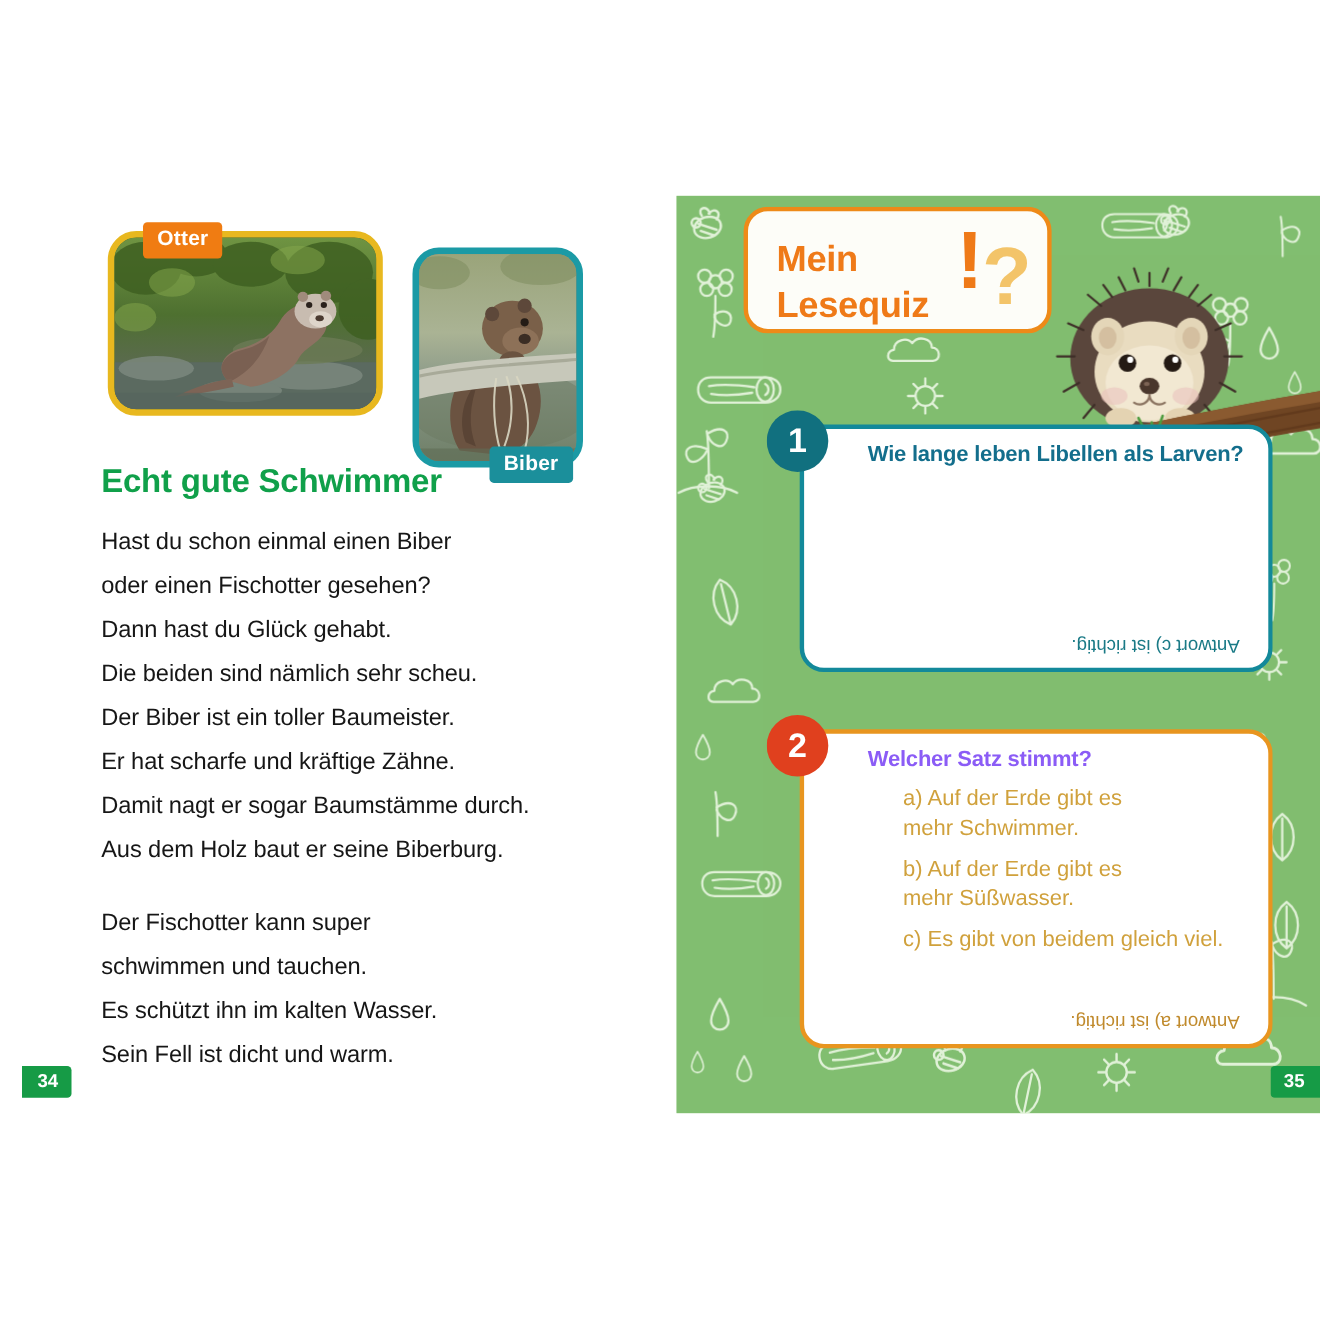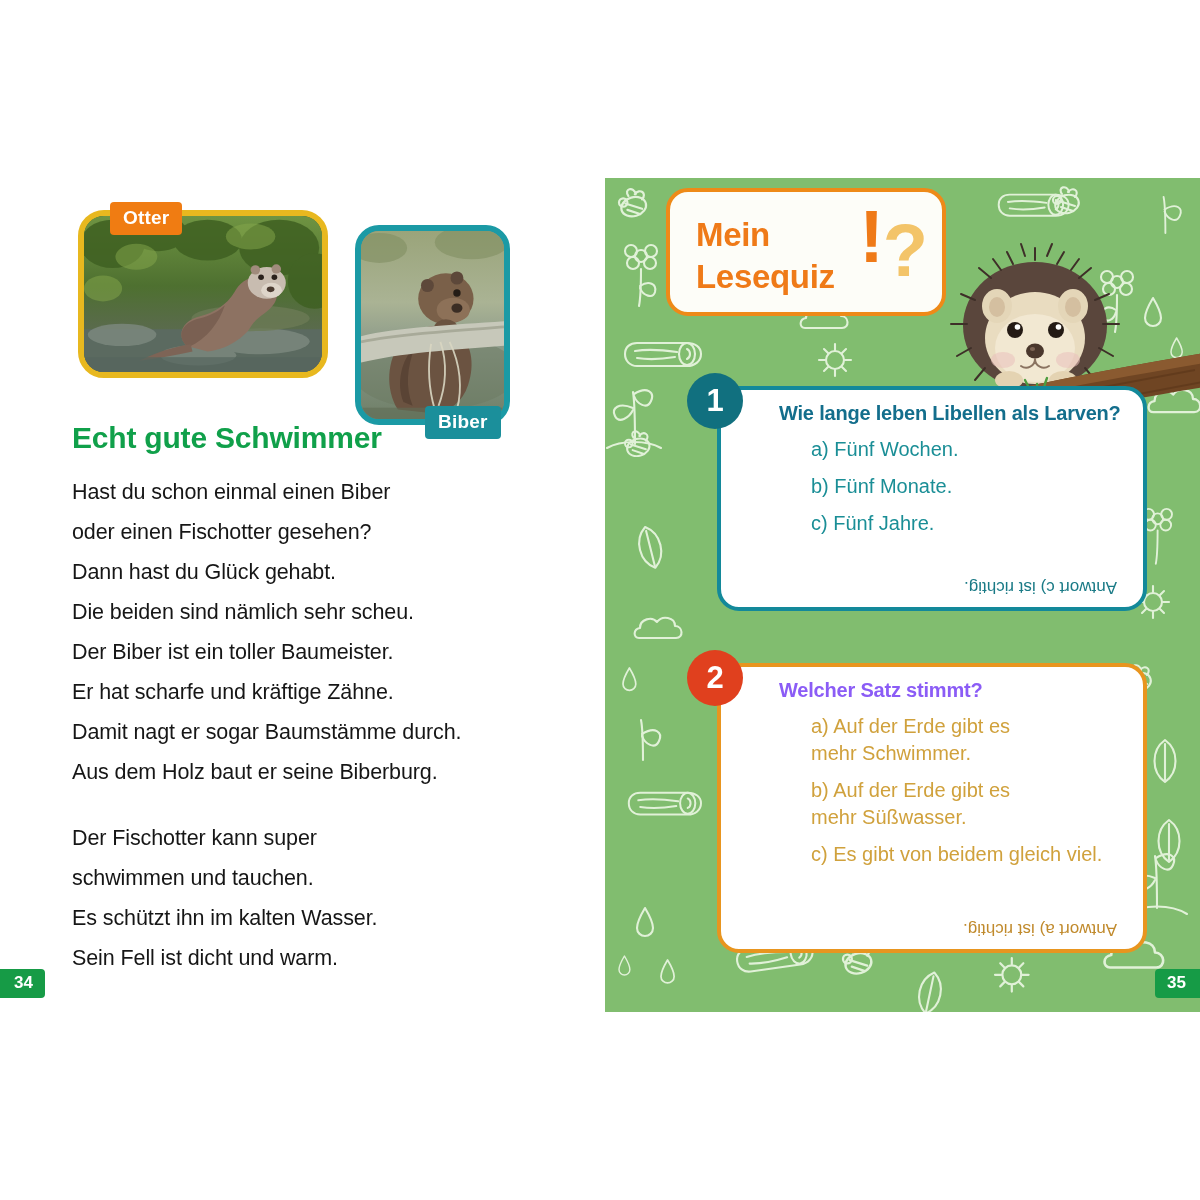--- a/index.html
+++ b/index.html
@@ -17,20 +17,21 @@
     background: #ffffff;
     display: flex;
   }
 
   
   .page-left {
     position: relative;
     width: 605px; height: 834px;
     background: #ffffff;
     overflow: hidden;
+    margin-left: 20px;
   }
 
   .photo-otter {
     position: absolute;
     left: 78px; top: 32px;
     width: 250px; height: 168px;
     border: 6px solid #e8b81f;
     border-radius: 26px;
     overflow: hidden;
     background: #4c6b33;
@@ -122,21 +123,21 @@
   }
   .doodle-layer {
     position: absolute; inset: 0;
     pointer-events: none;
   }
   .doodle-layer svg { display:block; width:100%; height:100%; }
 
   .quiz-title {
     position: absolute;
     left: 61px; top: 10px;
-    width: 280px; height: 128px;
+    width: 280px; height: 115px;
     background: #fdfdf8;
     border: 4px solid #ee8a18;
     border-radius: 22px;
     z-index: 8;
   }
   .quiz-title-text {
     position: absolute;
     left: 26px; top: 22px;
     font-size: 33px;
     font-weight: bold;
@@ -602,25 +603,20 @@
           <path d="M158 212 C162 198 170 188 178 182"></path>
           <path d="M149 212 C144 200 136 192 128 188"></path>
           <path d="M154 212 C154 198 153 186 152 176"></path>
         </g>
       </svg>
     </div>
 
     <div class="quiz-card card-1">
       <div class="badge badge-1">1</div>
       <div class="q-head q-head-1">Wie lange leben Libellen als Larven?</div>
-      <div class="opts opts-1">
-        <div class="opt opt-1">a) Fünf Wochen.</div>
-        <div class="opt opt-1">b) Fünf Monate.</div>
-        <div class="opt opt-1">c) Fünf Jahre.</div>
-      </div>
       <div class="answer ans-1">Antwort c) ist richtig.</div>
     </div>
 
     <div class="quiz-card card-2">
       <div class="badge badge-2">2</div>
       <div class="q-head q-head-2">Welcher Satz stimmt?</div>
       <div class="opts opts-2">
         <div class="opt opt-2">a) Auf der Erde gibt es
      mehr Schwimmer.</div>
         <div class="opt opt-2">b) Auf der Erde gibt es

